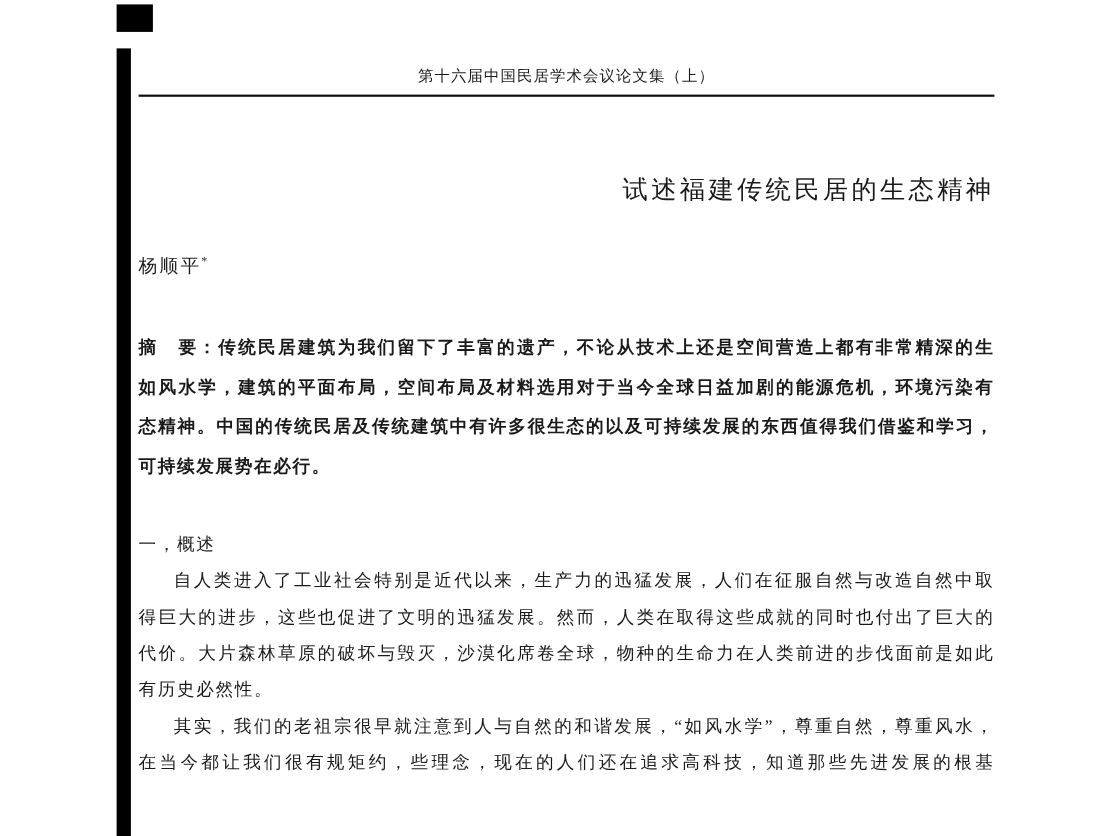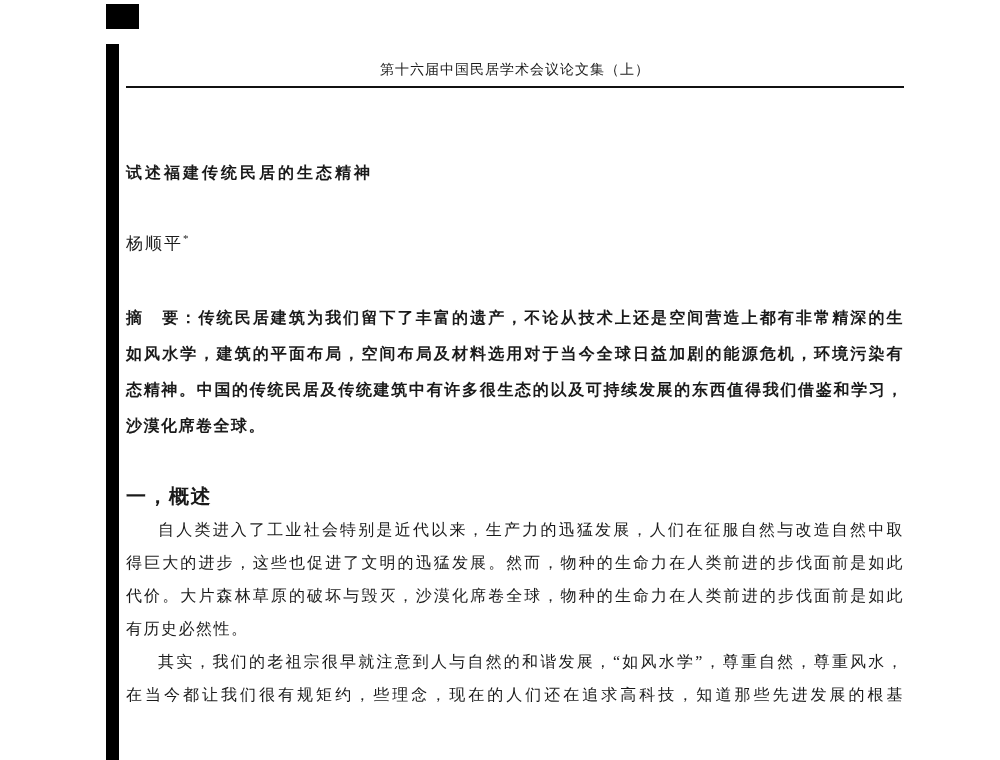--- a/index.html
+++ b/index.html
@@ -19,41 +19,41 @@
   .content { position: relative; padding: 0 107px 0 115px; }
 
   .running-header {
     margin-top: 60px; text-align: center;
     font-size: 14px; line-height: 18px; letter-spacing: 1px;
     font-family: "Liberation Sans", "DejaVu Sans", sans-serif;
   }
   .header-rule { margin-top: 8px; height: 2px; background: #111; }
 
   .paper-title {
-    margin: 70px 0 0; text-align: left;
-    font-size: 16px; font-weight: bold; letter-spacing: 3px; line-height: 30px;
+    margin: 70px 0 0; text-align: right;
+    font-size: 23px; font-weight: normal; letter-spacing: 3px; line-height: 30px;
   }
 
   .author { margin-top: 40px; font-size: 17px; letter-spacing: 2px; line-height: 20px; }
   .author sup { font-size: 11px; vertical-align: super; }
 
   .line {
     font-size: 16px; letter-spacing: 1.5px;
     text-align: justify; text-align-last: justify;
     white-space: normal;
   }
   .line.short  { text-align-last: left; }
   .line.indent { text-indent: 32px; }
 
   .abstract { margin-top: 46px; font-weight: bold; }
   .abstract .line { line-height: 36px; }
 
   .section-heading {
     margin-top: 36px;
-    font-size: 20px; font-weight: bold; letter-spacing: 1.5px; line-height: 33px;
+    font-size: 16px; font-weight: normal; letter-spacing: 1.5px; line-height: 33px;
   }
   .body-text .line { line-height: 33px; }
 </style>
 </head>
 <body>
 
 <div class="page">
 
   <div class="scan-corner"></div>
   <div class="scan-edge"></div>
@@ -64,28 +64,28 @@
     <div class="header-rule"></div>
 
     <h1 class="paper-title">试述福建传统民居的生态精神</h1>
 
     <div class="author"><span>杨顺平</span><sup>*</sup></div>
 
     <div class="abstract">
       <div class="line">摘　要：传统民居建筑为我们留下了丰富的遗产，不论从技术上还是空间营造上都有非常精深的生</div>
       <div class="line">如风水学，建筑的平面布局，空间布局及材料选用对于当今全球日益加剧的能源危机，环境污染有</div>
       <div class="line">态精神。中国的传统民居及传统建筑中有许多很生态的以及可持续发展的东西值得我们借鉴和学习，</div>
-      <div class="line short">沙漠化席卷全球。</div>
+      <div class="line short">可持续发展势在必行。</div>
     </div>
 
     <div class="section-heading">一，概述</div>
 
     <div class="body-text">
       <div class="line indent">自人类进入了工业社会特别是近代以来，生产力的迅猛发展，人们在征服自然与改造自然中取</div>
-      <div class="line">得巨大的进步，这些也促进了文明的迅猛发展。然而，物种的生命力在人类前进的步伐面前是如此</div>
+      <div class="line">得巨大的进步，这些也促进了文明的迅猛发展。然而，人类在取得这些成就的同时也付出了巨大的</div>
       <div class="line">代价。大片森林草原的破坏与毁灭，沙漠化席卷全球，物种的生命力在人类前进的步伐面前是如此</div>
       <div class="line short">有历史必然性。</div>
     </div>
 
     <div class="body-text">
       <div class="line indent">其实，我们的老祖宗很早就注意到人与自然的和谐发展，“如风水学”，尊重自然，尊重风水，</div>
       <div class="line">在当今都让我们很有规矩约，些理念，现在的人们还在追求高科技，知道那些先进发展的根基</div>
     </div>
 
   </div>

